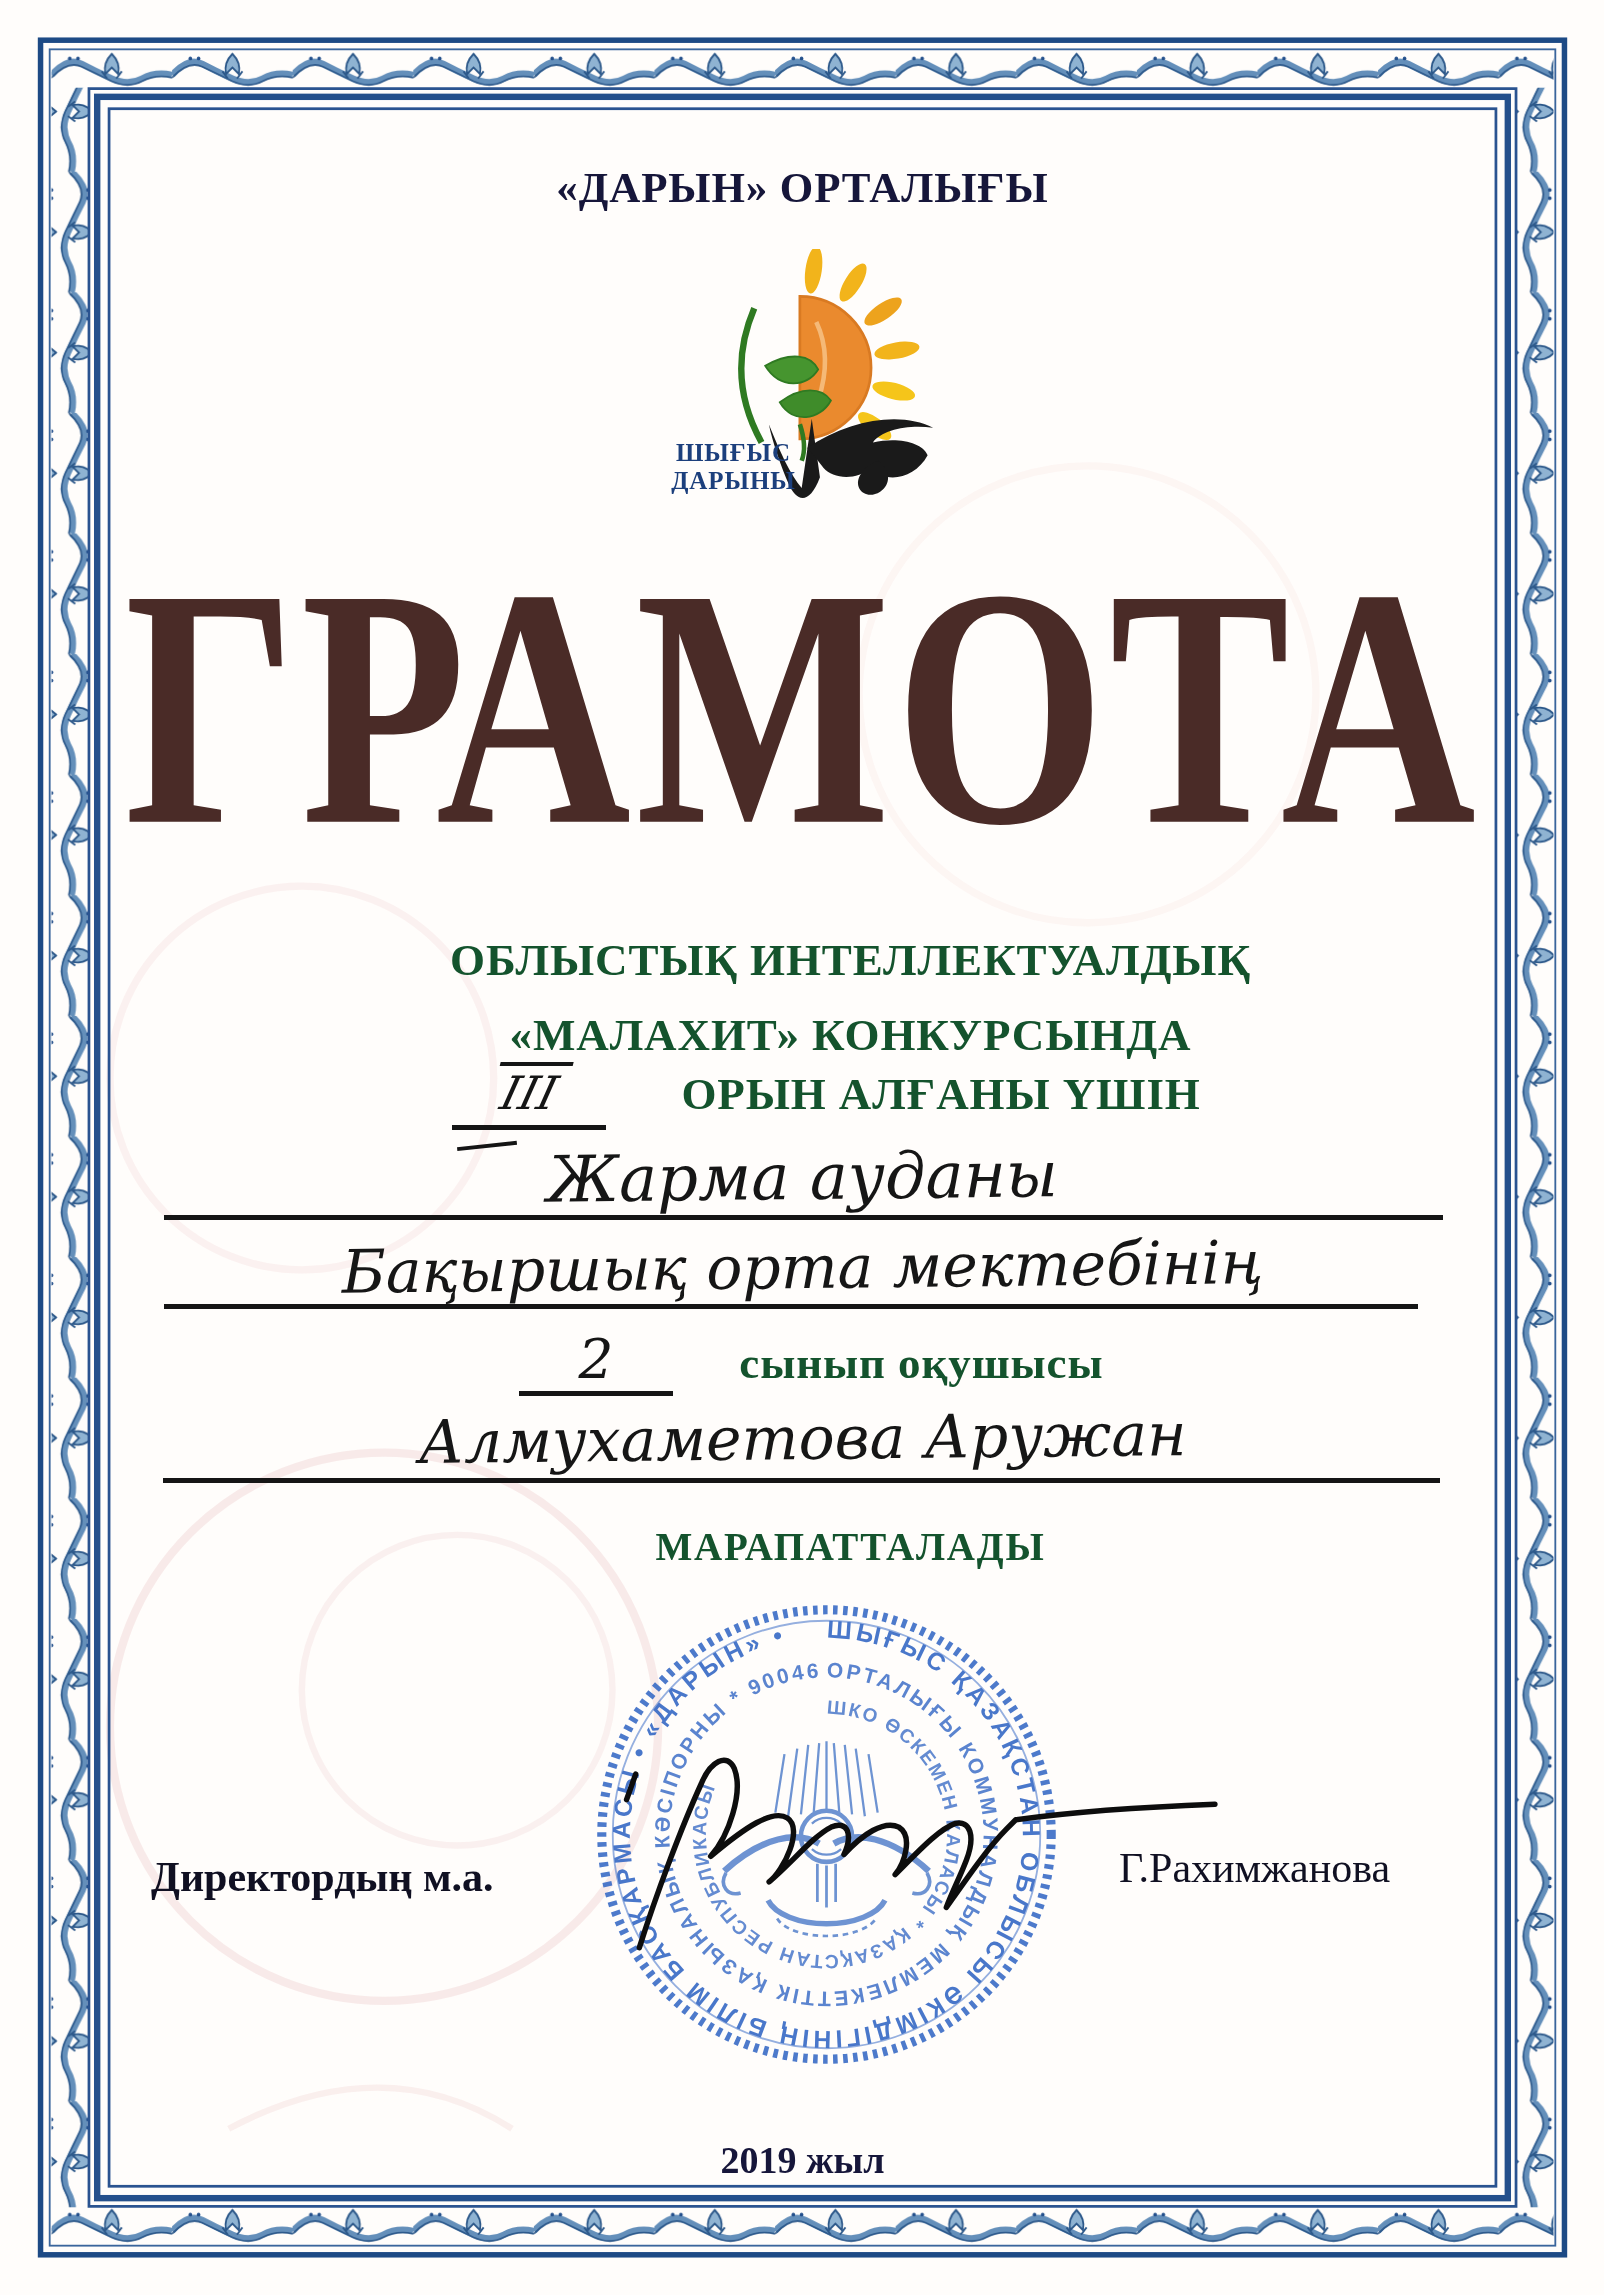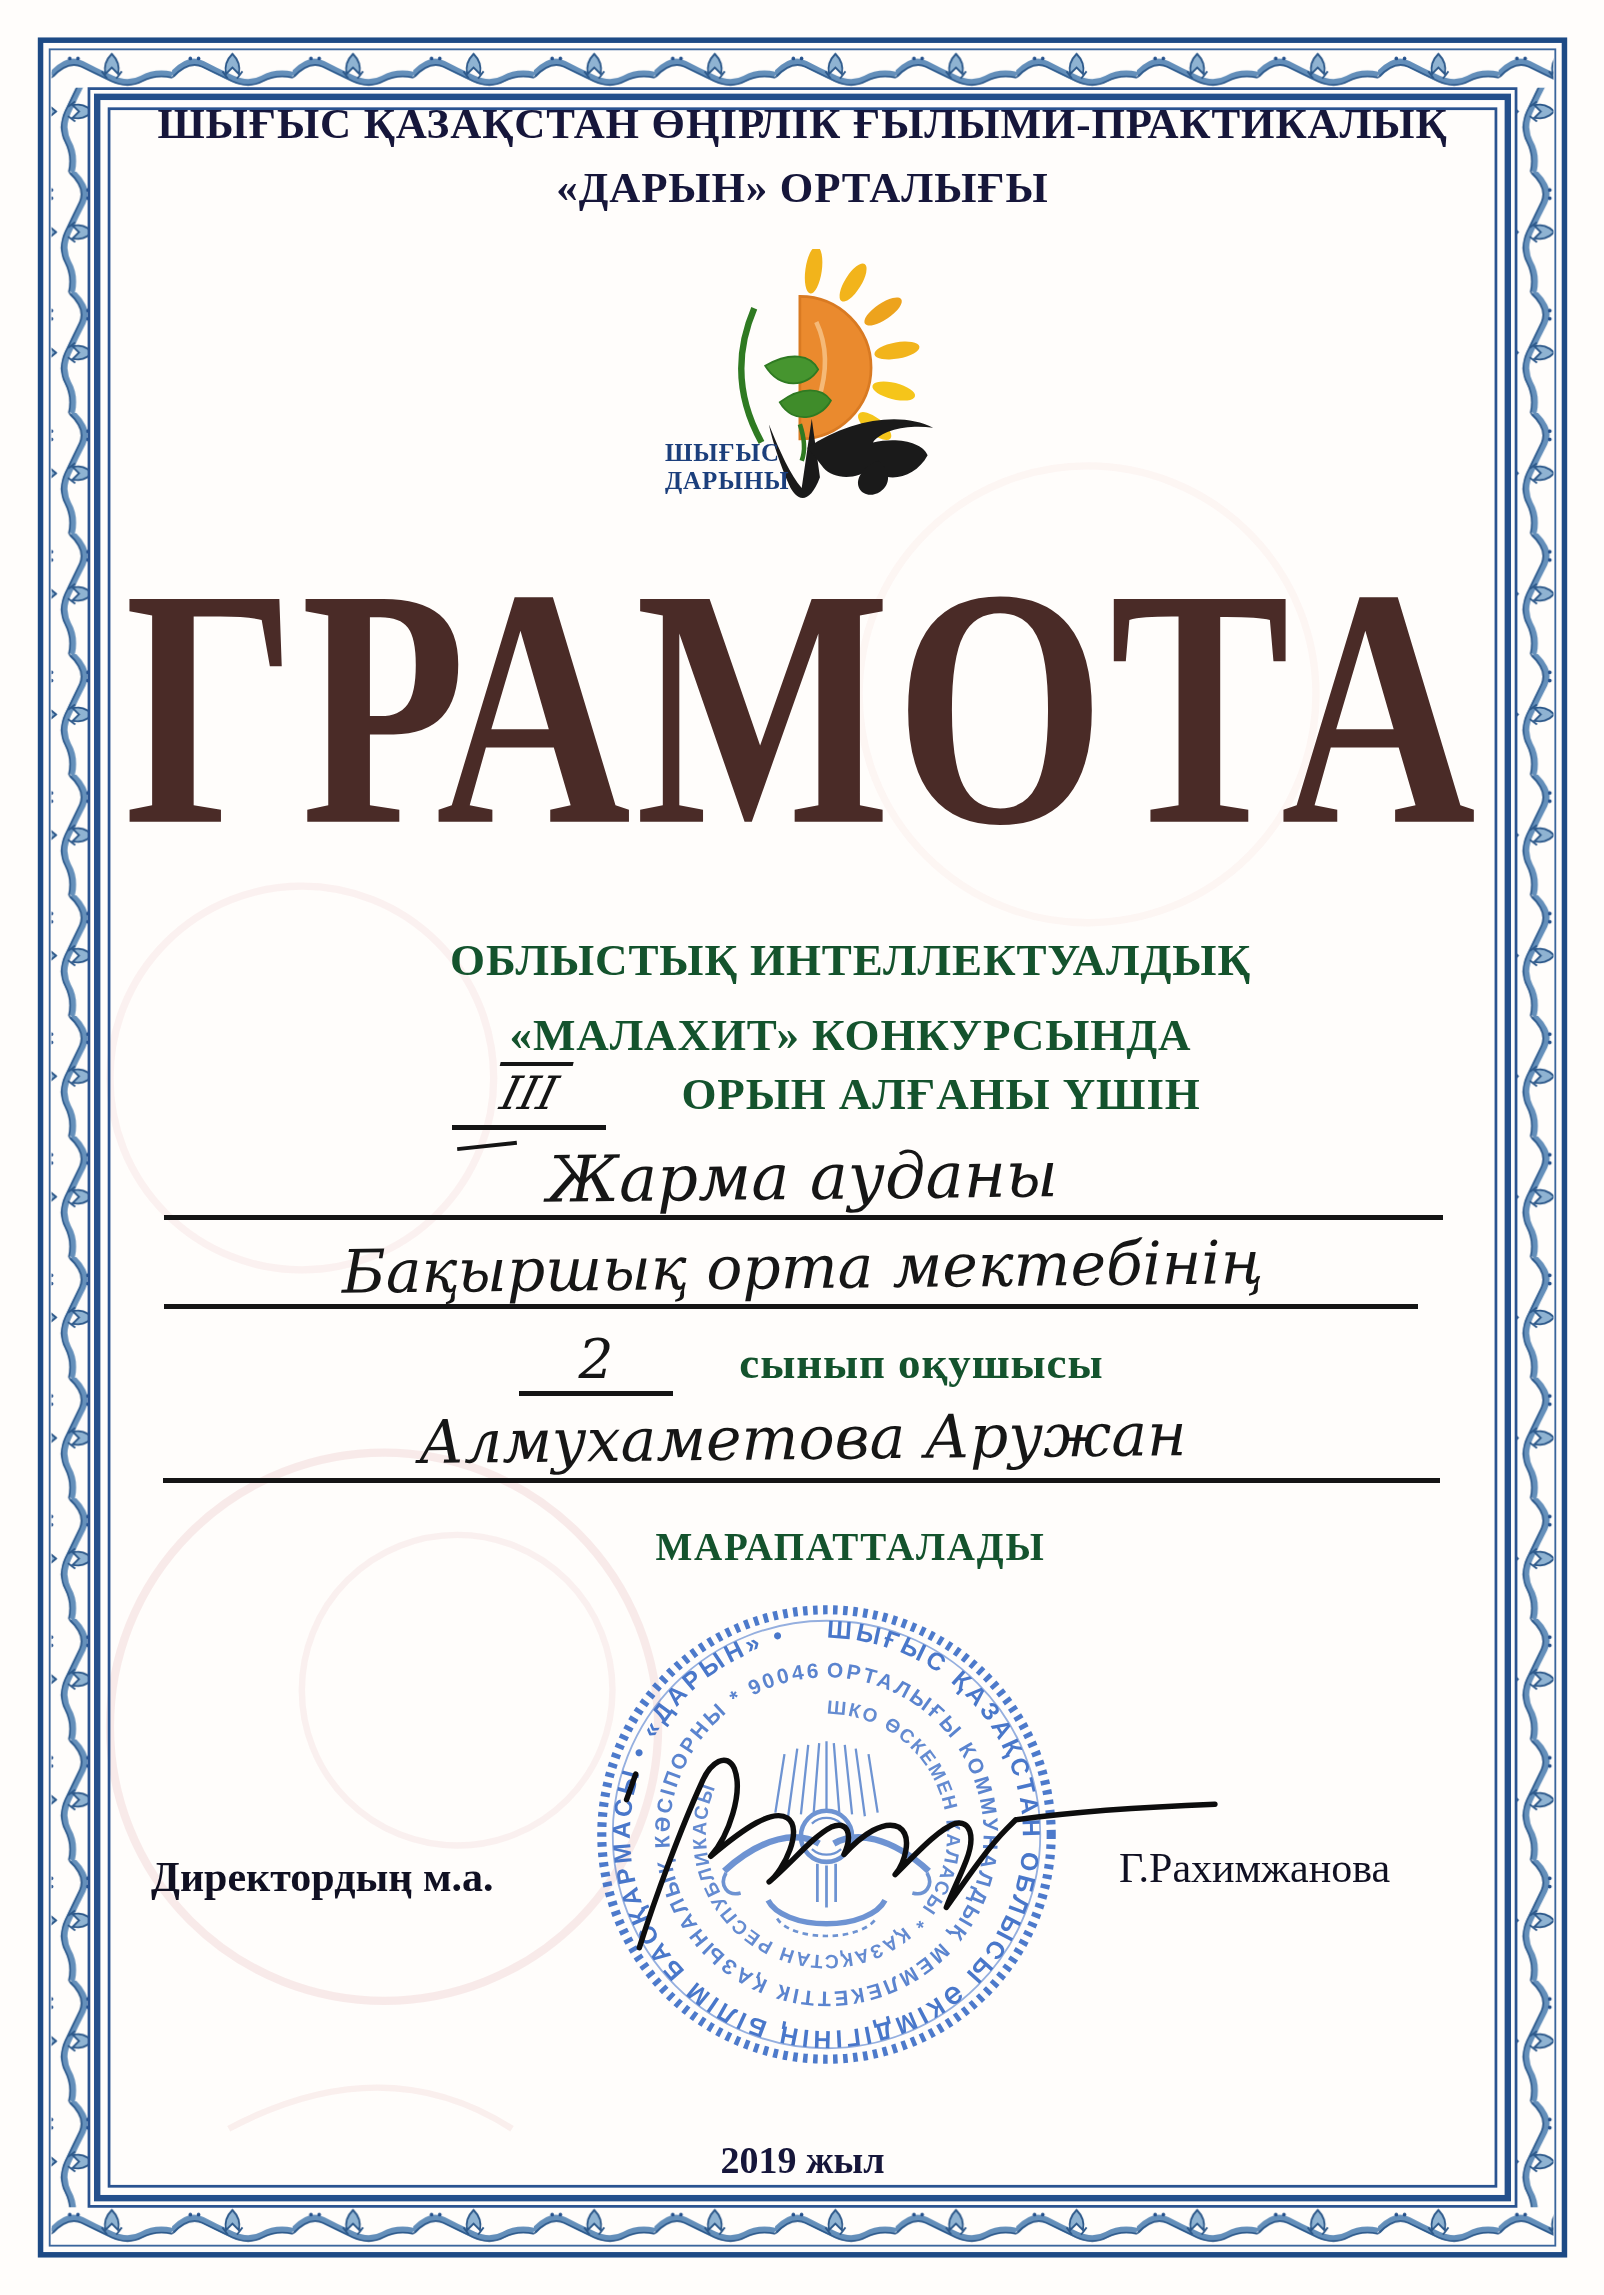--- a/index.html
+++ b/index.html
@@ -43,21 +43,21 @@
   .grade-row{left:519px;top:1327px;display:flex;align-items:baseline;gap:18.3px;}
   .grade-wrap{
     display:inline-block;width:154px;text-align:center;
     border-bottom:5.5px solid #151515;
   }
   .grade-num{font-family:"DejaVu Serif", serif;font-style:italic;font-size:55px;color:#151515;}
   .sig-title{left:151px;top:1833px;font-weight:bold;font-size:42px;color:#101022;margin-top:20px;}
   .sig-name{left:1119px;top:1844px;font-weight:normal;font-size:42px;color:#101022;}
   .year-line{top:2138px;font-weight:bold;font-size:38px;color:#16163a;}
   .logo-text{
-    left:665px;top:439px;width:137px;text-align:left;
+    left:665px;top:439px;width:137px;text-align:center;
     font-weight:bold;font-size:25px;line-height:1.1;color:#1c3f7c;letter-spacing:0.9px;
   }
 </style>
 </head>
 <body>
 
 <div class="page">
 
   <svg class="layer" width="1605" height="2295" viewBox="0 0 1756 2512" aria-hidden="true">
     <defs>
@@ -93,21 +93,20 @@
     <rect x="56" y="56" width="1644" height="40" fill="url(#vineH)"></rect>
     <rect x="56" y="2416" width="1644" height="40" fill="url(#vineH)"></rect>
     <rect x="56" y="96" width="40" height="2320" fill="url(#vineV)"></rect>
     <rect x="1660" y="96" width="40" height="2320" fill="url(#vineV)"></rect>
 
     <rect x="97" y="97" width="1562" height="2318" fill="none" stroke="#2a5390" stroke-width="3"></rect>
     <rect x="106" y="106" width="1544" height="2300" fill="none" stroke="#24508c" stroke-width="7"></rect>
     <rect x="119" y="119" width="1518" height="2274" fill="none" stroke="#2a5390" stroke-width="3"></rect>
   </svg>
 
-  <div class="abs ctr org-line" style="top:99px">ШЫҒЫС ҚАЗАҚСТАН ӨҢІРЛІК ҒЫЛЫМИ-ПРАКТИКАЛЫҚ</div>
   <div class="abs ctr org-line" style="top:163px">«ДАРЫН» ОРТАЛЫҒЫ</div>
 
   <svg class="layer" style="left:663px;top:249px" width="292" height="292" viewBox="0 0 320 320" aria-hidden="true">
 
     <g fill="#f2b41b">
       <g transform="rotate(8,150,130)">
           <ellipse cx="150" cy="22" rx="9" ry="26"></ellipse>
         </g>
       <g transform="rotate(32,150,130)">
           <ellipse cx="150" cy="20" rx="9" ry="24"></ellipse>

